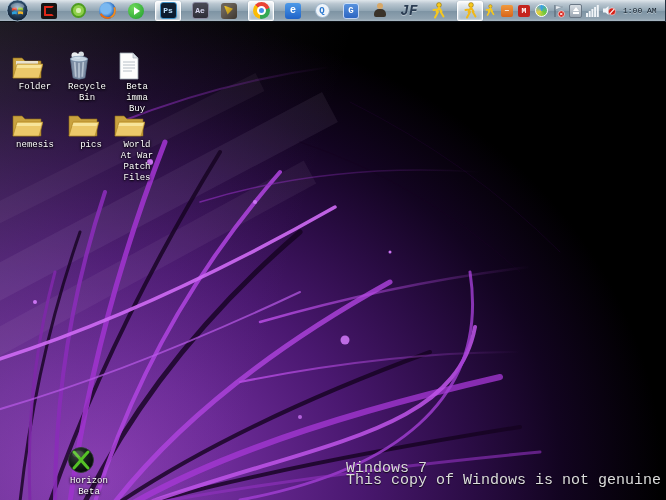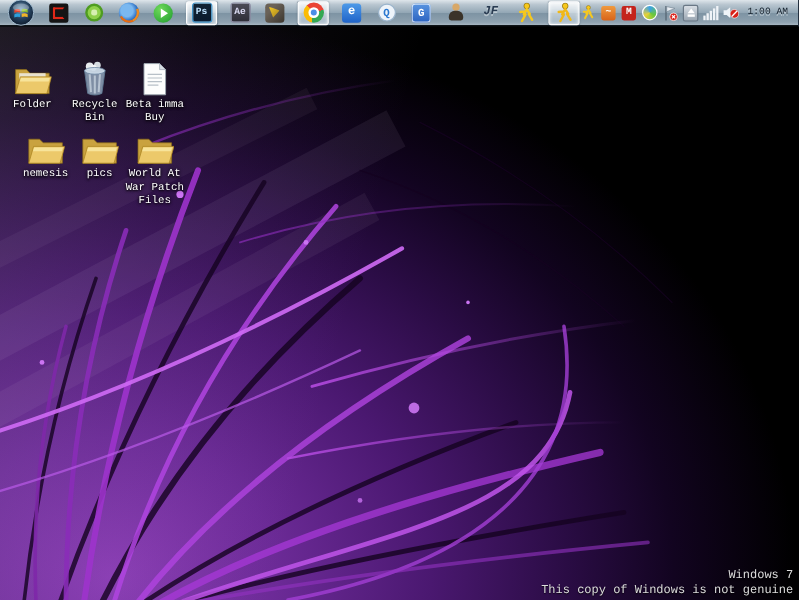--- a/index.html
+++ b/index.html
@@ -26,21 +26,21 @@
   
   .sq{border-radius:3px;display:flex;align-items:center;justify-content:center;font-weight:bold;}
   .ps-sq{width:17px;height:17px;background:linear-gradient(#123,#0a1a2e);border:1px solid #3d8fc4;color:#bfe3ff;font-size:8px;}
   .ae-sq{width:17px;height:17px;background:linear-gradient(#4a4a55,#2e2e38);border:1px solid #8a8aa0;color:#d8d8f0;font-size:8px;}
   .g-sq{width:16px;height:16px;background:linear-gradient(#5a95e0,#2a62c0);color:#fff;font-size:9px;box-shadow:inset 0 0 0 1px rgba(255,255,255,.7);}
   .m-sq{width:12px;height:12px;background:#c4231c;color:#fff;font-size:8px;border-radius:2px;}
   .orange-sq{width:12px;height:12px;background:linear-gradient(#f09a3e,#d8641a);border-radius:2px;color:#fff;font-size:8px;}
   .msgr-sq{width:16px;height:16px;background:linear-gradient(#4d9ae8,#1f63c8);color:#fff;font-size:10px;border-radius:3px;}
   .darkred-sq{width:16px;height:16px;background:#141414;border-radius:2px;position:relative;}
   .darkred-sq::after{content:"";position:absolute;inset:3px;border:2px solid #e02818;border-right-color:transparent;border-radius:1px;}
-  .jf-txt{font-style:italic;font-weight:bold;font-size:10px;color:#2a3c52;text-shadow:0 1px 0 rgba(255,255,255,.4);}
+  .jf-txt{font-style:italic;font-weight:bold;font-size:14px;color:#2a3c52;text-shadow:0 1px 0 rgba(255,255,255,.4);}
   .chrome-ic{width:17px;height:17px;border-radius:50%;
      background:conic-gradient(from -45deg,#ea4335 0 33%,#34a853 33% 66%,#fbbc05 66% 100%);position:relative;}
   .chrome-ic::after{content:"";position:absolute;inset:4px;background:#4a8ee8;border:2px solid #fff;border-radius:50%;}
   .greenring-ic{width:15px;height:15px;border-radius:50%;background:#8ed04a;border:2px solid #4e9c20;position:relative;}
   .greenring-ic::after{content:"";position:absolute;inset:3px;background:#d6f0b0;border-radius:2px;}
   .play-ic{width:16px;height:16px;border-radius:50%;background:radial-gradient(circle at 35% 30%,#6fd95a,#1e9c2e);position:relative;}
   .play-ic::after{content:"";position:absolute;left:6px;top:4px;border-left:6px solid #fff;border-top:4px solid transparent;border-bottom:4px solid transparent;}
   .ffx-ic{width:17px;height:17px;border-radius:50%;background:radial-gradient(circle at 40% 40%,#7ab8f0 0 35%,#2a6cc0 60%);position:relative;overflow:hidden;}
   .ffx-ic::after{content:"";position:absolute;inset:-2px;border:4px solid transparent;border-right-color:#f08a1c;border-bottom-color:#e86c10;border-radius:50%;transform:rotate(20deg);}
   .bubble-ic{width:15px;height:15px;border-radius:50%;background:#eef4fa;border:1px solid #9ab4cc;color:#2a78d0;font-size:9px;font-weight:bold;display:flex;align-items:center;justify-content:center;}
@@ -58,25 +58,25 @@
   .desktop{position:absolute;top:22px;left:0;width:666px;height:478px;
     background:
       linear-gradient(105deg,rgba(205,185,225,.14) 0%,rgba(160,130,190,.07) 22%,transparent 45%),
       radial-gradient(ellipse 95% 110% at 14% 96%,#8a3cb4 0%,#6b2a96 22%,#4a1870 42%,#2a0c44 60%,#120420 74%,#000 90%);
     overflow:hidden;}
   .wallpaper-svg{position:absolute;inset:0;}
 
   .dicon{position:absolute;width:54px;text-align:center;cursor:default;}
   .dicon .glyph{height:32px;display:flex;align-items:flex-end;justify-content:center;}
   .dicon .lbl{margin-top:2px;font-size:9px;line-height:11px;color:#fff;
-     text-shadow:0 1px 2px #000,0 0 3px #000;word-wrap:break-word;}
+     text-shadow:0 1px 2px #000,0 0 3px #000;word-wrap:break-word;padding-left:16px;}
 
   
-  .watermark{position:absolute;right:5px;bottom:2px;text-align:right;color:#dcdcdc;
-     font-size:10px;line-height:11.5px;text-shadow:0 1px 1px rgba(0,0,0,.8);}
+  .watermark{position:absolute;right:5px;bottom:14px;color:#dcdcdc;
+     font-size:15px;line-height:11.5px;text-shadow:0 1px 1px rgba(0,0,0,.8);}
 
   svg{display:block;}
 </style>
 </head>
 <body>
 
 <div class="screen">
 
   <div class="taskbar">
     <div class="tb-left">
@@ -305,21 +305,21 @@
           <path d="M2 1 h13 l5 5 v21 h-18 z" fill="#fdfdfd" stroke="#9aa4ae" stroke-width="0.8"></path>
           <path d="M15 1 l5 5 h-5 z" fill="#d8dee4" stroke="#9aa4ae" stroke-width="0.6"></path>
           <g stroke="#b8c0c8" stroke-width="1">
             <path d="M5 10 h12 M5 13 h12 M5 16 h12 M5 19 h9"></path>
           </g>
         </svg>
       </div>
       <div class="lbl">Beta imma Buy</div>
     </div>
 
-    <div class="dicon" style="left:11px;top:84px">
+    <div class="dicon" style="left:0;top:84px">
       <div class="glyph">
         <svg width="32" height="26" viewBox="0 0 32 26">
           <path d="M2 4 h9 l3 3 h16 v17 h-28 z" fill="#c9a23f" stroke="#8a6a18" stroke-width="0.6"></path>
           <path d="M2 24 L6 10 h26 l-4 14 z" fill="#ecc96a" stroke="#a8821f" stroke-width="0.6"></path>
           <path d="M6.5 11 h24 l-1 3 h-24 z" fill="#f7e49a"></path>
         </svg>
       </div>
       <div class="lbl">nemesis</div>
     </div>
 
@@ -339,20 +339,37 @@
         <svg width="32" height="26" viewBox="0 0 32 26">
           <path d="M2 4 h9 l3 3 h16 v17 h-28 z" fill="#c9a23f" stroke="#8a6a18" stroke-width="0.6"></path>
           <path d="M2 24 L6 10 h26 l-4 14 z" fill="#ecc96a" stroke="#a8821f" stroke-width="0.6"></path>
           <path d="M6.5 11 h24 l-1 3 h-24 z" fill="#f7e49a"></path>
         </svg>
       </div>
       <div class="lbl">World At War Patch Files</div>
     </div>
 
 
+    <div class="dicon" style="left:52px;top:420px;width:58px">
+      <div class="glyph">
+        <svg width="28" height="28" viewBox="0 0 28 28">
+          <defs>
+            <radialGradient id="xbx" cx="38%" cy="32%" r="70%">
+              <stop offset="0%" stop-color="#3c4440"></stop>
+                <stop offset="55%" stop-color="#15201a"></stop>
+                <stop offset="100%" stop-color="#060a08"></stop>
+            </radialGradient>
+          </defs>
+          <circle cx="14" cy="14" r="12.5" fill="url(#xbx)" stroke="#2c3c30" stroke-width="0.8"></circle>
+          <path d="M7 6 C11 10 17 18 21 22 M21 6 C17 10 11 18 7 22" stroke="#55c226" stroke-width="3" stroke-linecap="round" fill="none"></path>
+          <ellipse cx="11" cy="8" rx="6" ry="3.4" fill="rgba(255,255,255,0.12)"></ellipse>
+        </svg>
+      </div>
+      <div class="lbl">Horizon Beta</div>
+    </div>
 
     <div class="watermark">
       <div>Windows 7</div>
       <div>This copy of Windows is not genuine</div>
     </div>
 
   </div>
 </div>
 
 </body></html>

